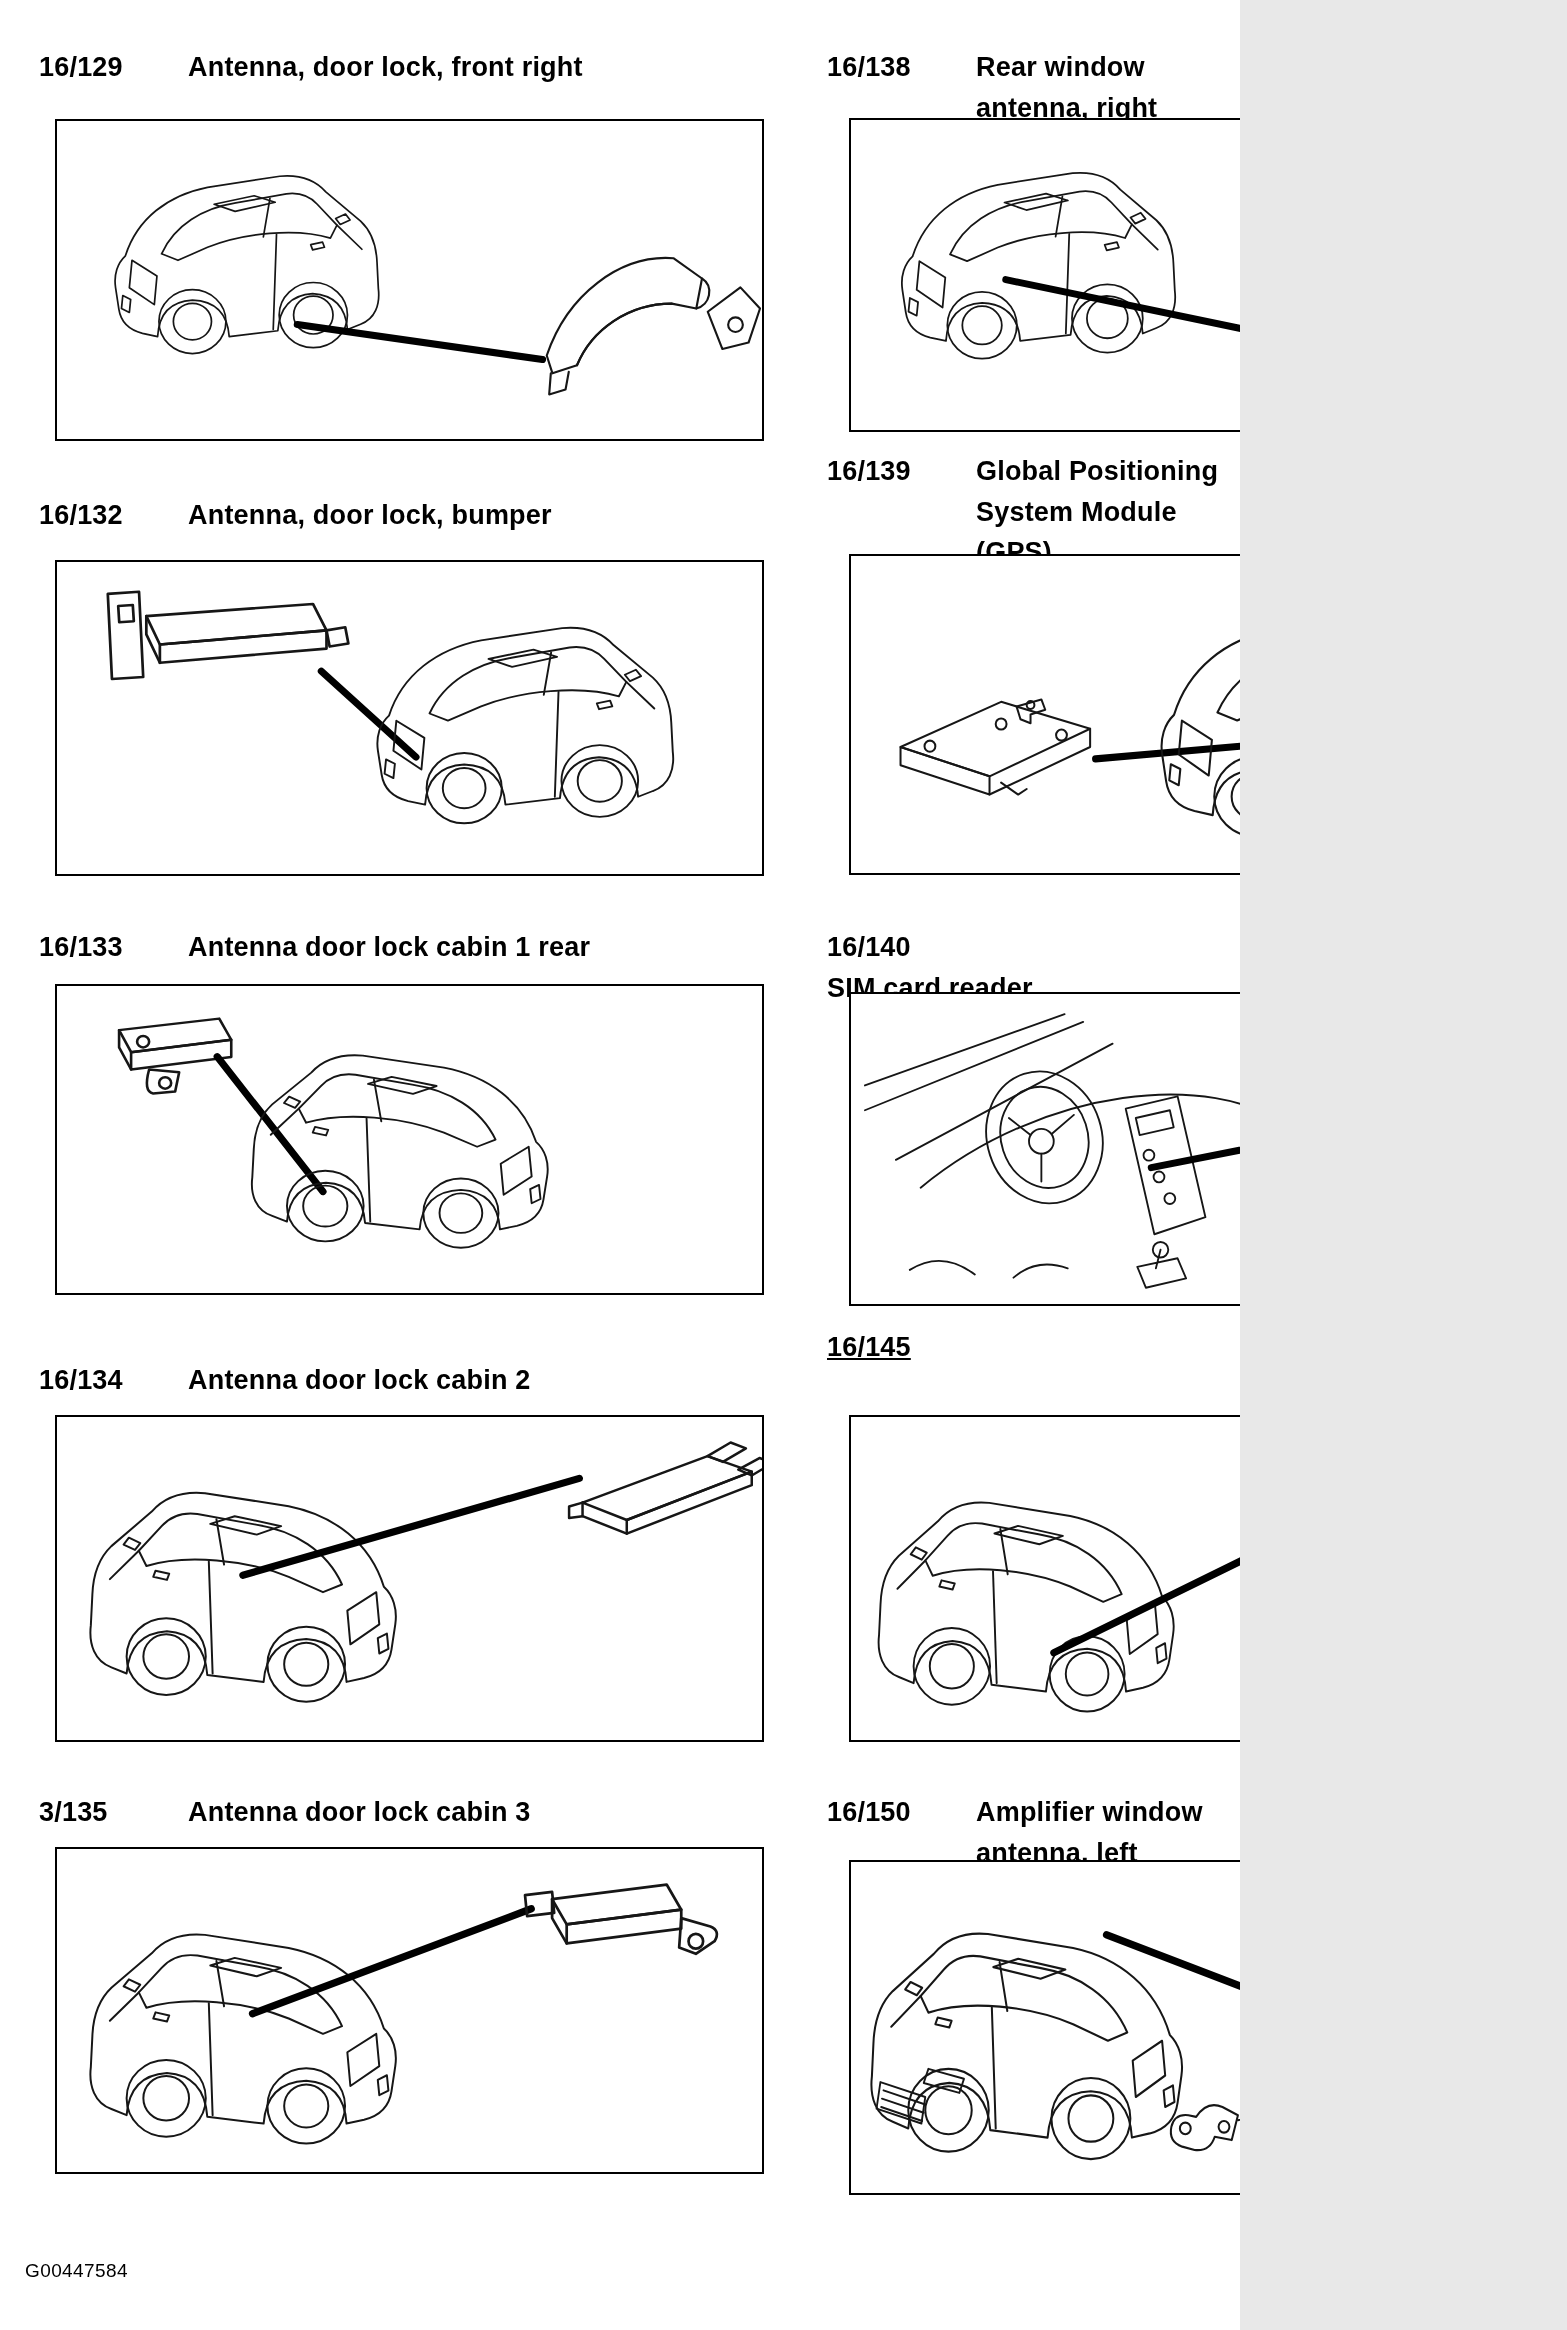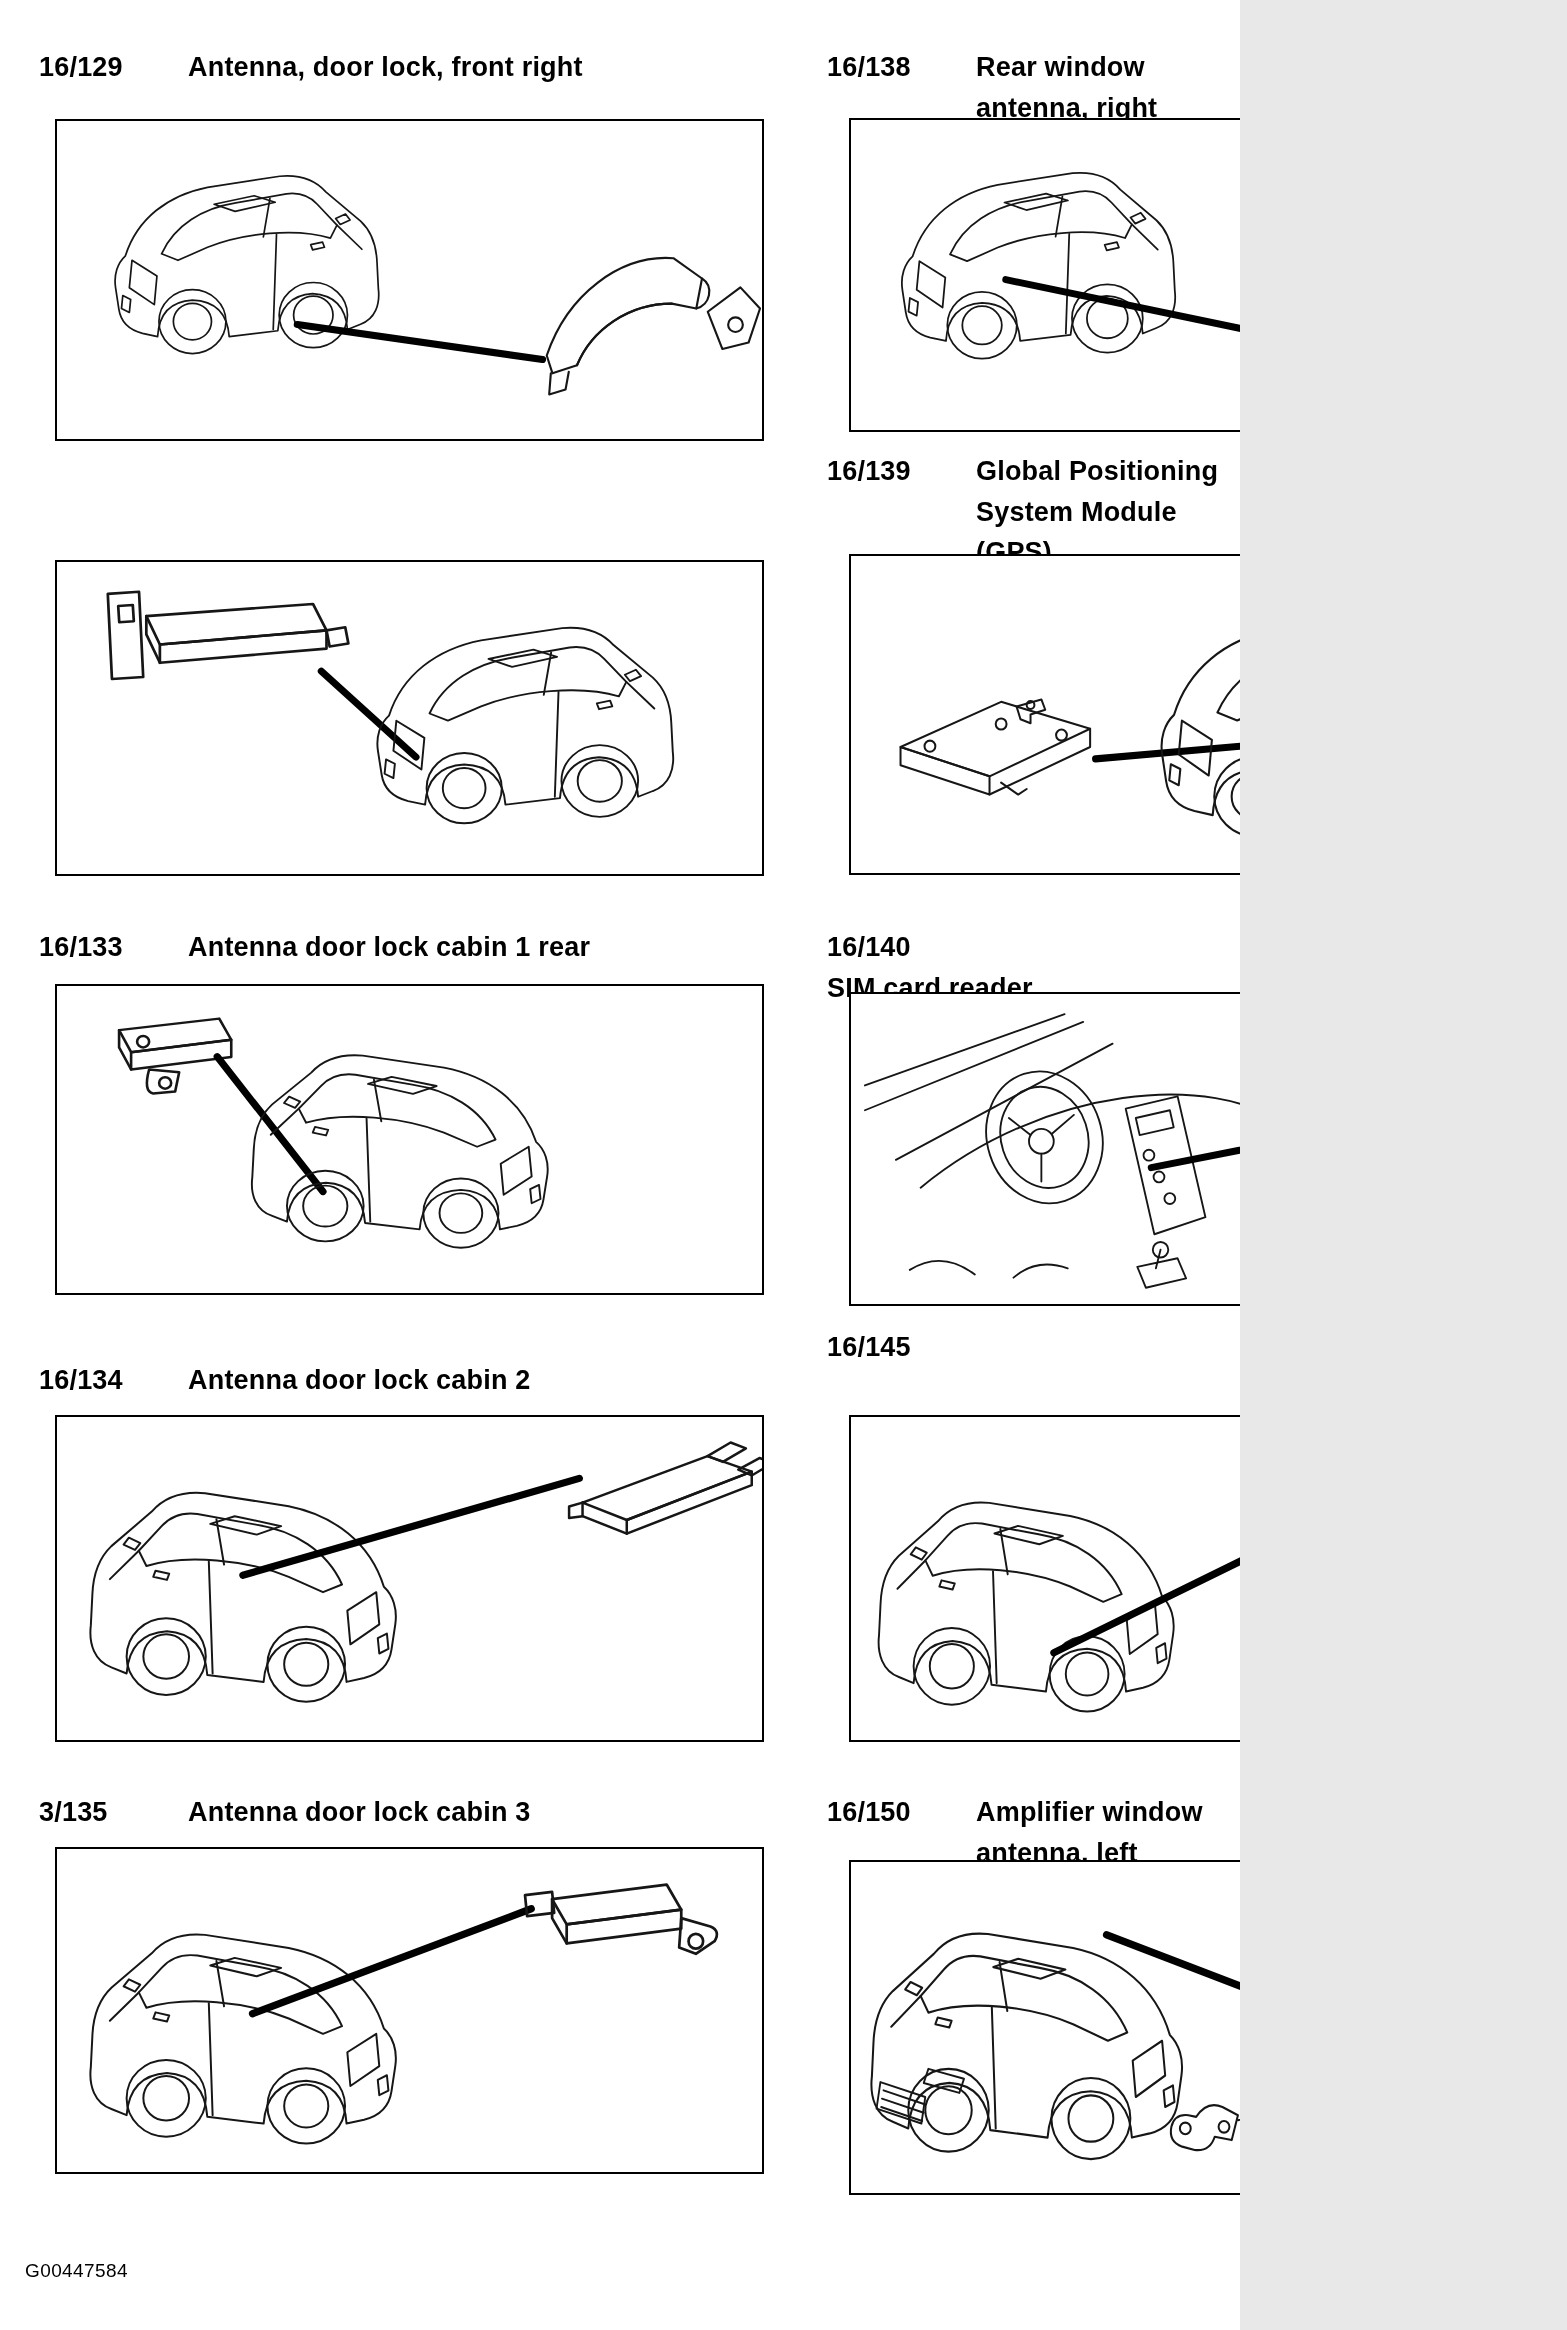--- a/index.html
+++ b/index.html
@@ -174,20 +174,25 @@
       <g transform="translate(28,26) scale(0.82)">
           <use href="#car-iso"></use>
         </g>
       <line class="leader" x1="300" y1="256" x2="606" y2="300"></line>
       <g transform="translate(596,142) scale(1.02)">
           <use href="#door-handle"></use>
         </g>
     </svg>
   </div>
 
+  <div class="hdr" style="left:39px; top:495px;">
+    <span class="ref">16/132</span>
+      <span class="gap"></span>
+    <span class="title">Antenna, door lock, bumper</span>
+  </div>
   <div class="figbox" style="left:55px; top:560px; width:709px; height:316px;">
     <svg viewBox="0 0 880 400" preserveAspectRatio="none">
       <g transform="translate(40,20) scale(1.3)">
           <use href="#module-long"></use>
         </g>
       <line class="leader" x1="330" y1="140" x2="448" y2="250"></line>
       <g transform="translate(350,36) scale(0.92)">
           <use href="#car-iso"></use>
         </g>
     </svg>
@@ -317,21 +322,21 @@
           <circle cx="58" cy="218" r="5"></circle>
         <circle cx="162" cy="194" r="10"></circle>
           <circle cx="162" cy="194" r="5"></circle>
         <path d="M70,40 L70,14 L94,9 L94,22 L122,16 L125,34"></path>
         <path d="M128,16 l32,-7 l7,22 l-32,7 z"></path>
         <path d="M188,88 q24,6 22,32 l-5,42 q-2,17 -17,15"></path>
       </g>
     </svg>
   </div>
 
-  <div class="hdr rcol" style="left:827px; top:1327px;">
+  <div class="hdr rcol" style="left:827px; top:1327px;text-decoration:underline;">
     <span class="ref">16/145</span>
       <span class="gap"></span>
   </div>
   <div class="figbox" style="left:849px; top:1415px; width:685px; height:327px;">
     <svg viewBox="0 0 880 400" preserveAspectRatio="none">
       <g transform="translate(22,56) scale(0.95)">
           <use href="#car-iso" transform="translate(470,0) scale(-1,1)"></use>
         </g>
       <line class="leader" x1="262" y1="292" x2="700" y2="86"></line>
       <g transform="translate(636,26) scale(1.1)">

